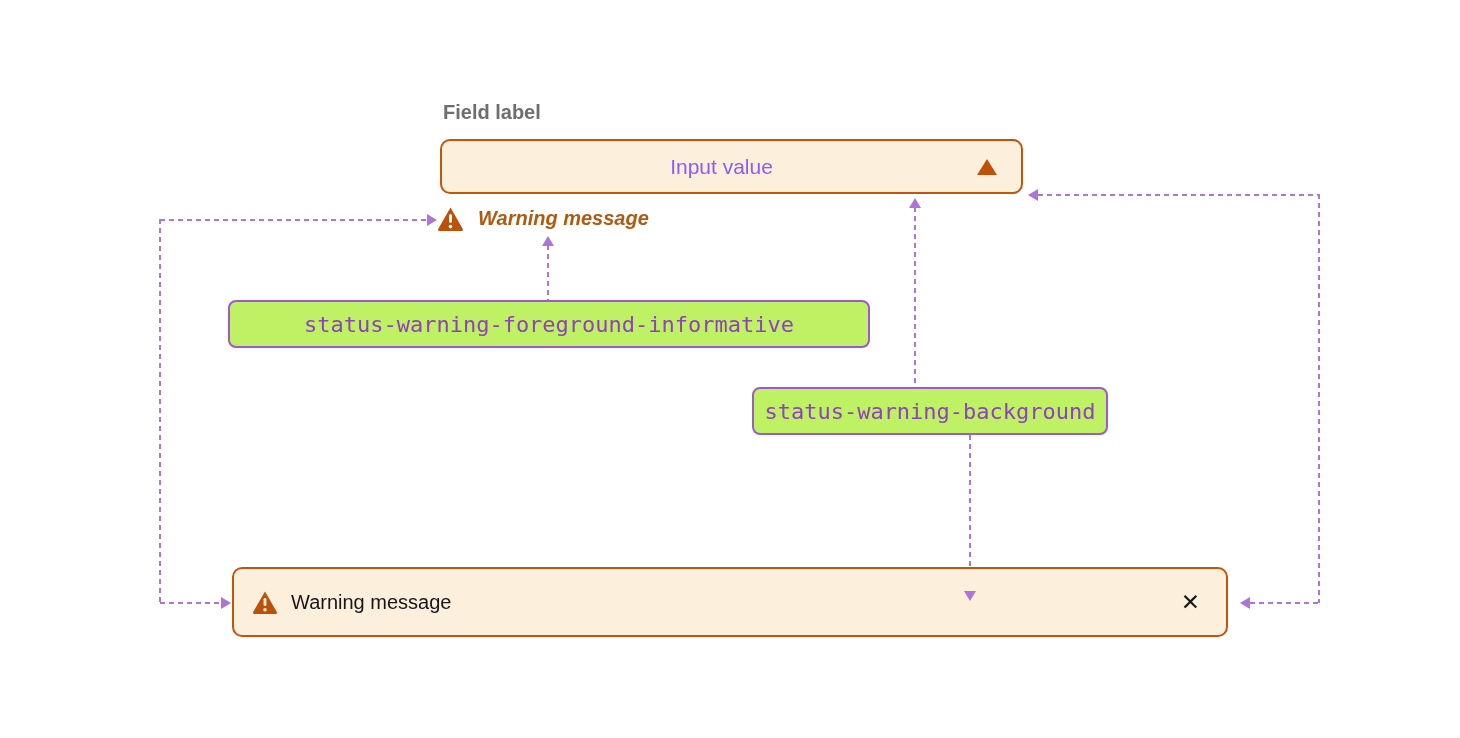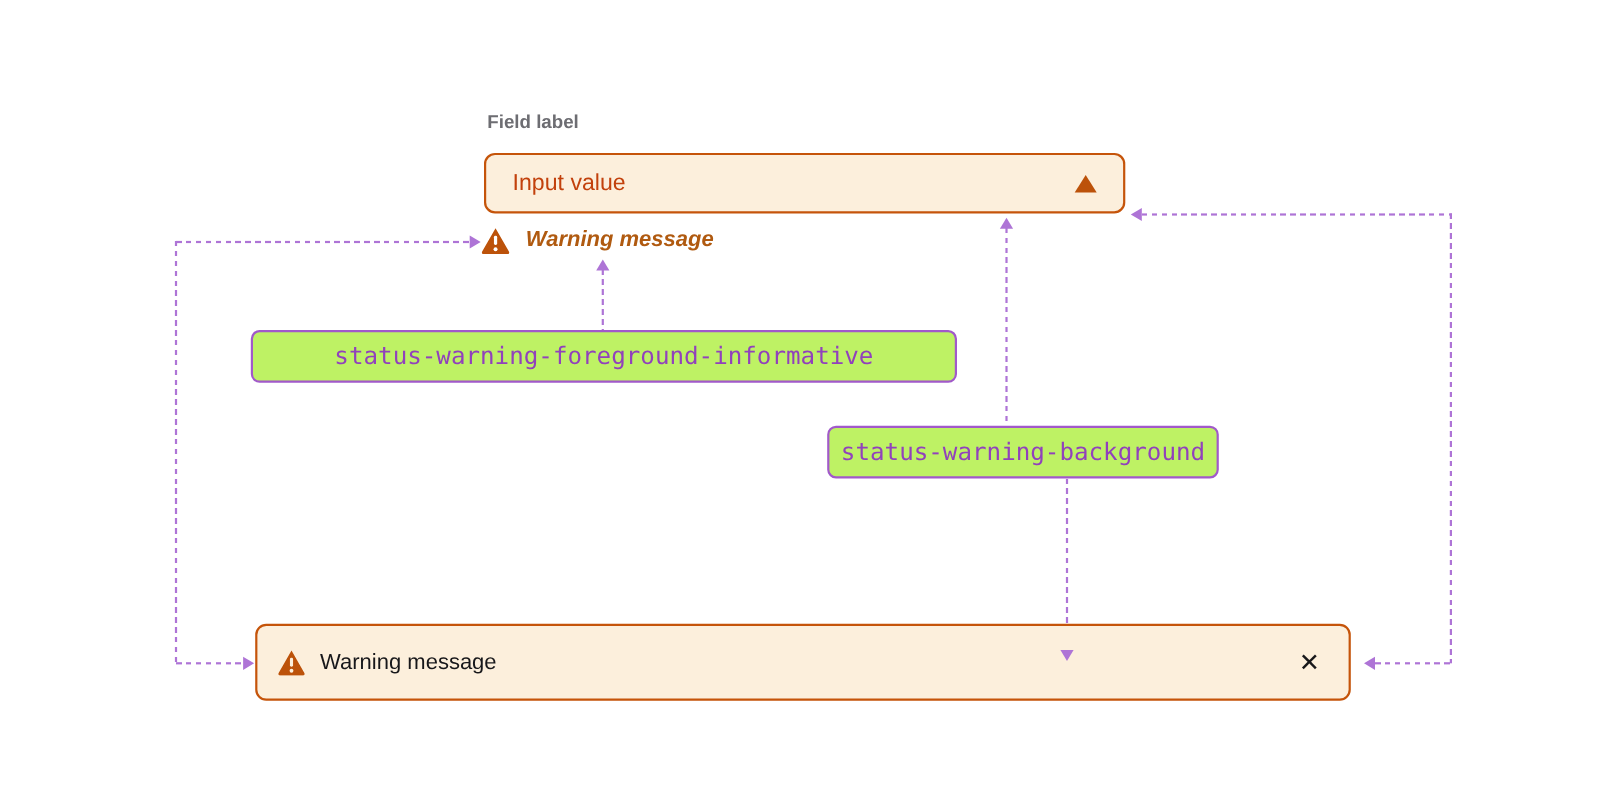--- a/index.html
+++ b/index.html
@@ -12,26 +12,26 @@
     background:repeating-linear-gradient(to bottom,#AE74D6 0 5px,transparent 5px 9px);}
   .hline{position:absolute;height:2px;z-index:1;
     background:repeating-linear-gradient(to right,#AE74D6 0 5px,transparent 5px 9px);}
   .arrow{position:absolute;width:0;height:0;z-index:3;}
   .arrow.right{border-top:6px solid transparent;border-bottom:6px solid transparent;border-left:10px solid #AE74D6;}
   .arrow.left {border-top:6px solid transparent;border-bottom:6px solid transparent;border-right:10px solid #AE74D6;}
   .arrow.up   {border-left:6px solid transparent;border-right:6px solid transparent;border-bottom:10px solid #AE74D6;}
   .arrow.down {border-left:6px solid transparent;border-right:6px solid transparent;border-top:10px solid #AE74D6;}
 
   
-  .field-label{position:absolute;left:443px;top:101px;font-size:17px;font-weight:bold;color:#6D6D72;z-index:2;}
+  .field-label{position:absolute;left:443px;top:101px;font-size:20px;font-weight:bold;color:#6D6D72;z-index:2;}
   .input-box{position:absolute;left:440px;top:139px;width:583px;height:55px;box-sizing:border-box;
     background:#FCEFDC;border:2px solid #C5540A;border-radius:10px;z-index:2;
     display:flex;align-items:center;}
   .input-box input{flex:1;background:transparent;border:none;outline:none;
-    font-family:"Liberation Sans",sans-serif;font-size:21px;color:#c2410c;padding:0 0 0 24px;}
+    font-family:"Liberation Sans",sans-serif;font-size:21px;color:#8b5cf6;padding:0 0 0 24px;text-align:center;}
   .input-warn-triangle{width:0;height:0;border-left:10px solid transparent;border-right:10px solid transparent;
     border-bottom:16px solid #BC520A;margin-right:24px;}
 
   
   .inline-warning{position:absolute;left:437px;top:206px;display:flex;align-items:center;gap:14px;z-index:2;}
   .inline-warning .msg{font-size:20px;font-style:italic;font-weight:bold;color:#B05A10;}
 
   
   .token{position:absolute;box-sizing:border-box;z-index:2;
     background:#bef264;border:2px solid #A159CA;border-radius:8px;

